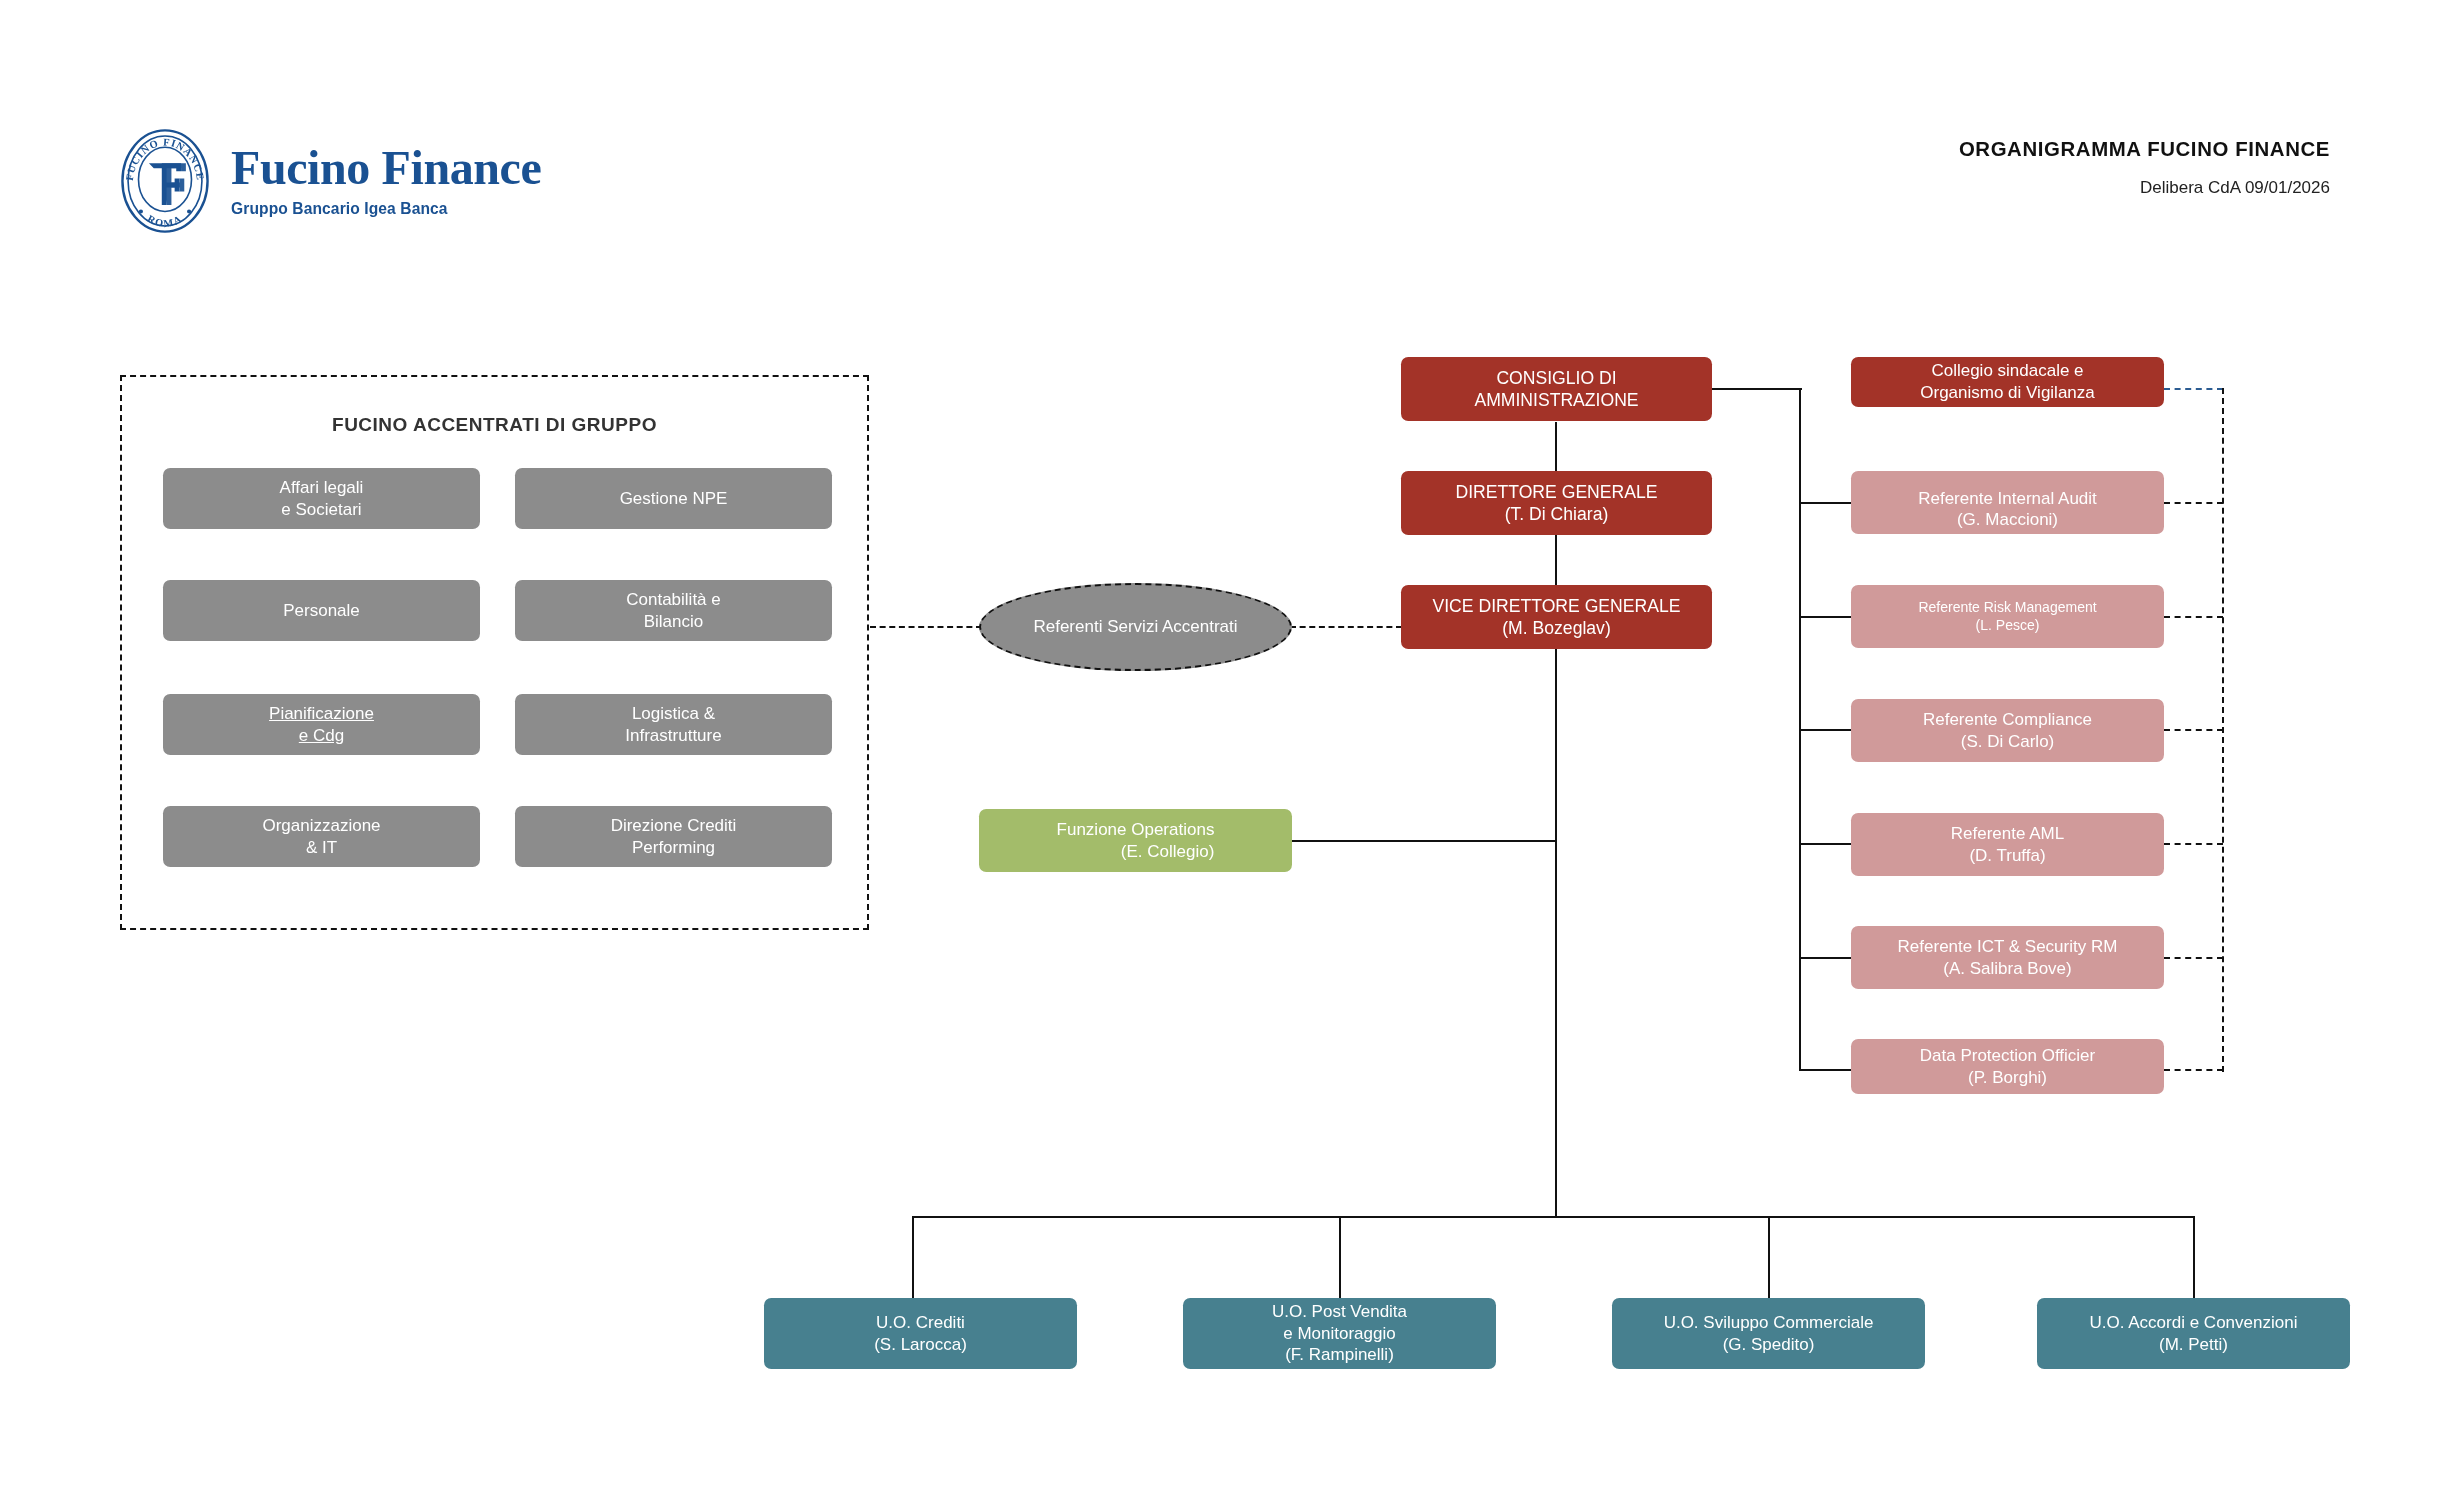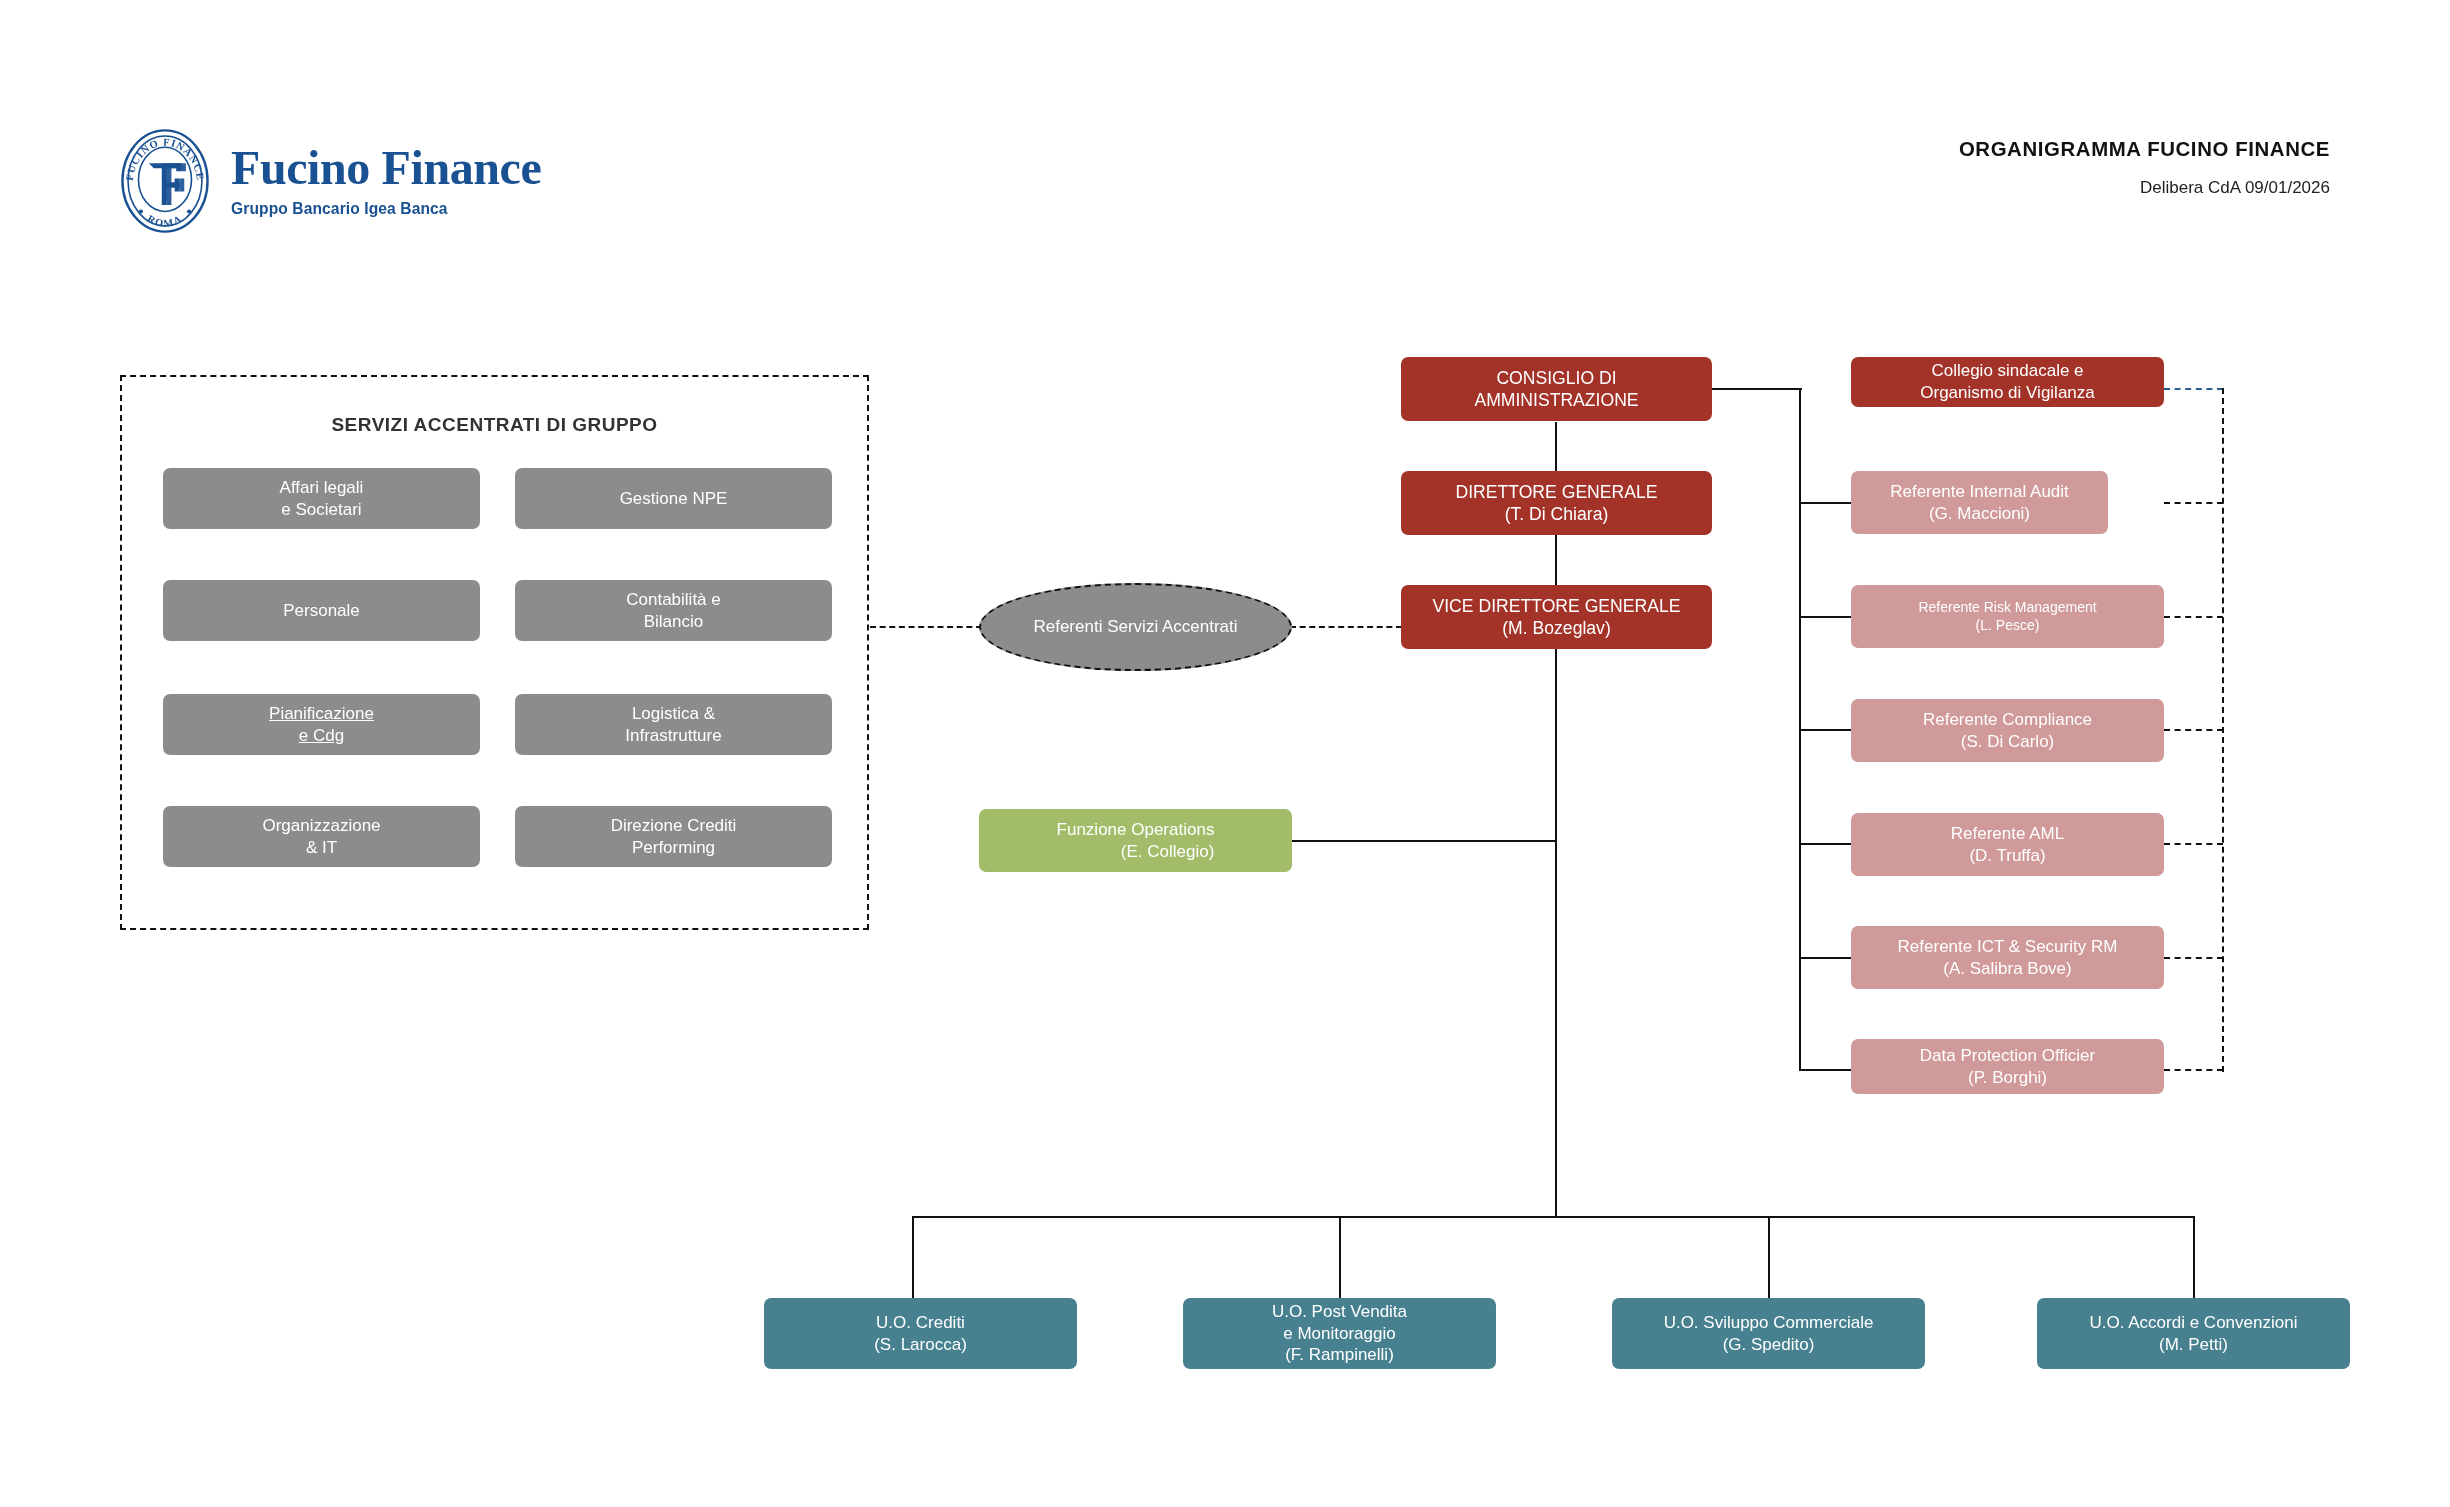--- a/index.html
+++ b/index.html
@@ -141,21 +141,21 @@
     <div id="logo-words">
       <div id="logo-title">Fucino Finance</div>
       <div id="logo-sub">Gruppo Bancario Igea Banca</div>
     </div>
   </div>
 
   <div id="doc-title">ORGANIGRAMMA FUCINO FINANCE</div>
   <div id="doc-subtitle">Delibera CdA 09/01/2026</div>
 
   <div id="group-panel"></div>
-  <div id="group-panel-title">SERVIZI ACCENTRATI DI GRUPPO</div>
+  <div id="group-panel-title">FUCINO ACCENTRATI DI GRUPPO</div>
 
   <div class="node grey" style="left:163px;top:468px;width:317px;height:61px;font-size:17px;">
     <div>
       <span class="ln">Affari legali</span>
       <span class="ln">e Societari</span>
     </div>
   </div>
   <div class="node grey" style="left:515px;top:468px;width:317px;height:61px;font-size:17px;">
     <div>
       <span class="ln">Gestione NPE</span>
@@ -254,21 +254,21 @@
   <div class="conn hline" style="left:1799px;top:957px;width:54px;"></div>
   <div class="conn hline" style="left:1799px;top:1069px;width:54px;"></div>
 
   <div class="node red" style="left:1851px;top:357px;width:313px;height:50px;font-size:17px;">
     <div>
       <span class="ln">Collegio sindacale e</span>
       <span class="ln">Organismo di Vigilanza</span>
     </div>
   </div>
 
-  <div class="node pink" style="left:1851px;top:471px;width:257px;height:63px;font-size:17px;">
+  <div class="node pink" style="left:1851px;top:471px;width:313px;height:63px;font-size:17px;align-items:flex-end;">
     <div>
       <span class="ln">Referente Internal Audit</span>
       <span class="ln">(G. Maccioni)</span>
     </div>
   </div>
 
   <div class="node pink" style="left:1851px;top:585px;width:313px;height:63px;font-size:14px;">
     <div>
       <span class="ln">Referente Risk Management</span>
       <span class="ln">(L. Pesce)</span>

